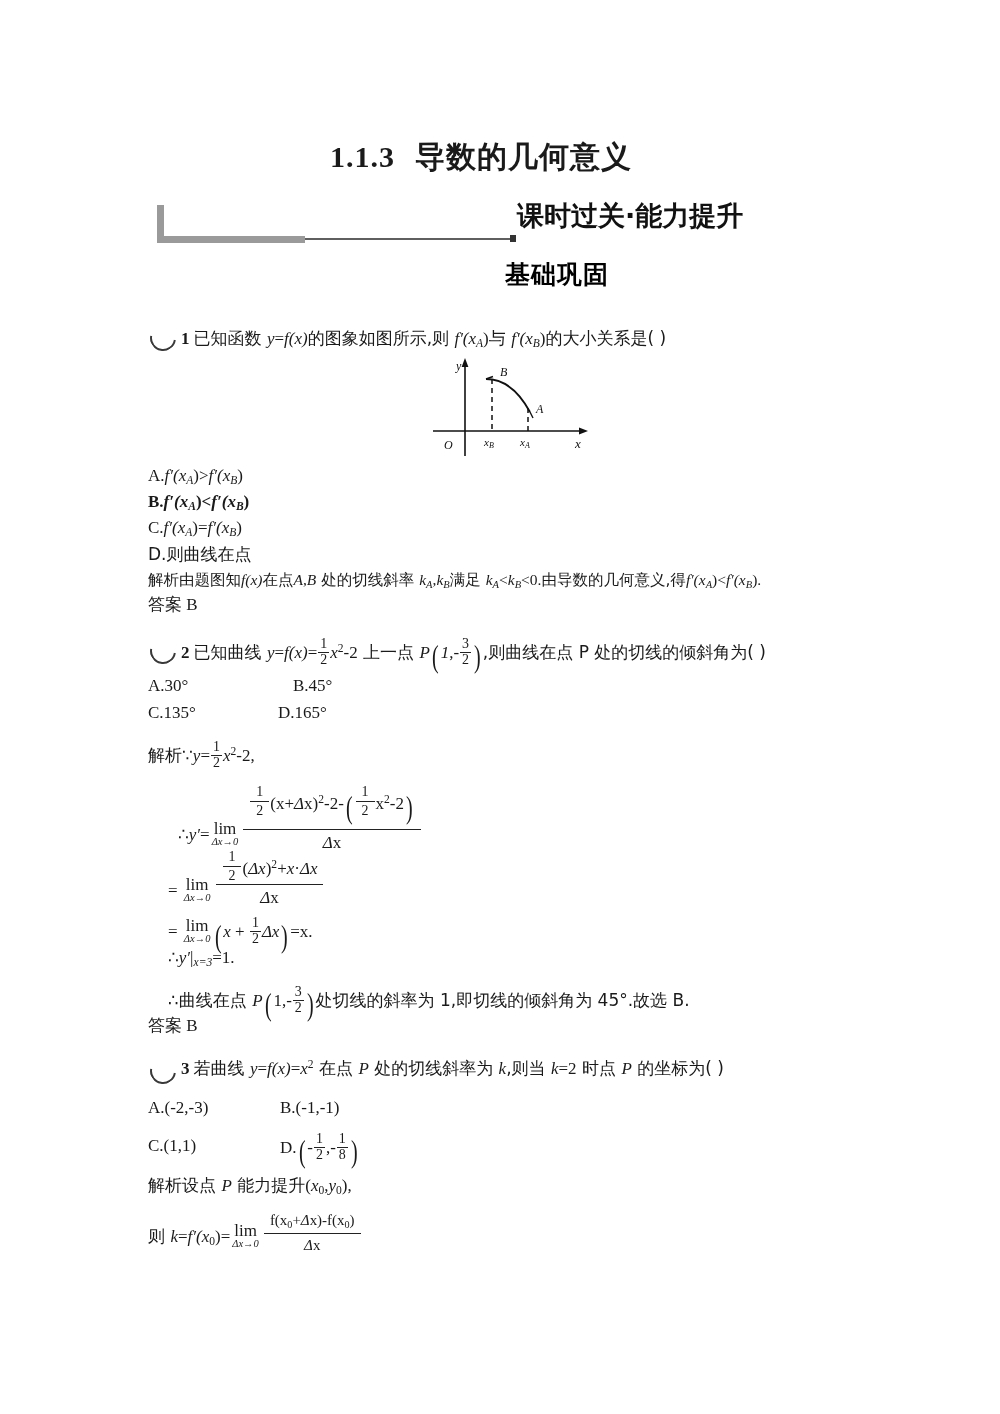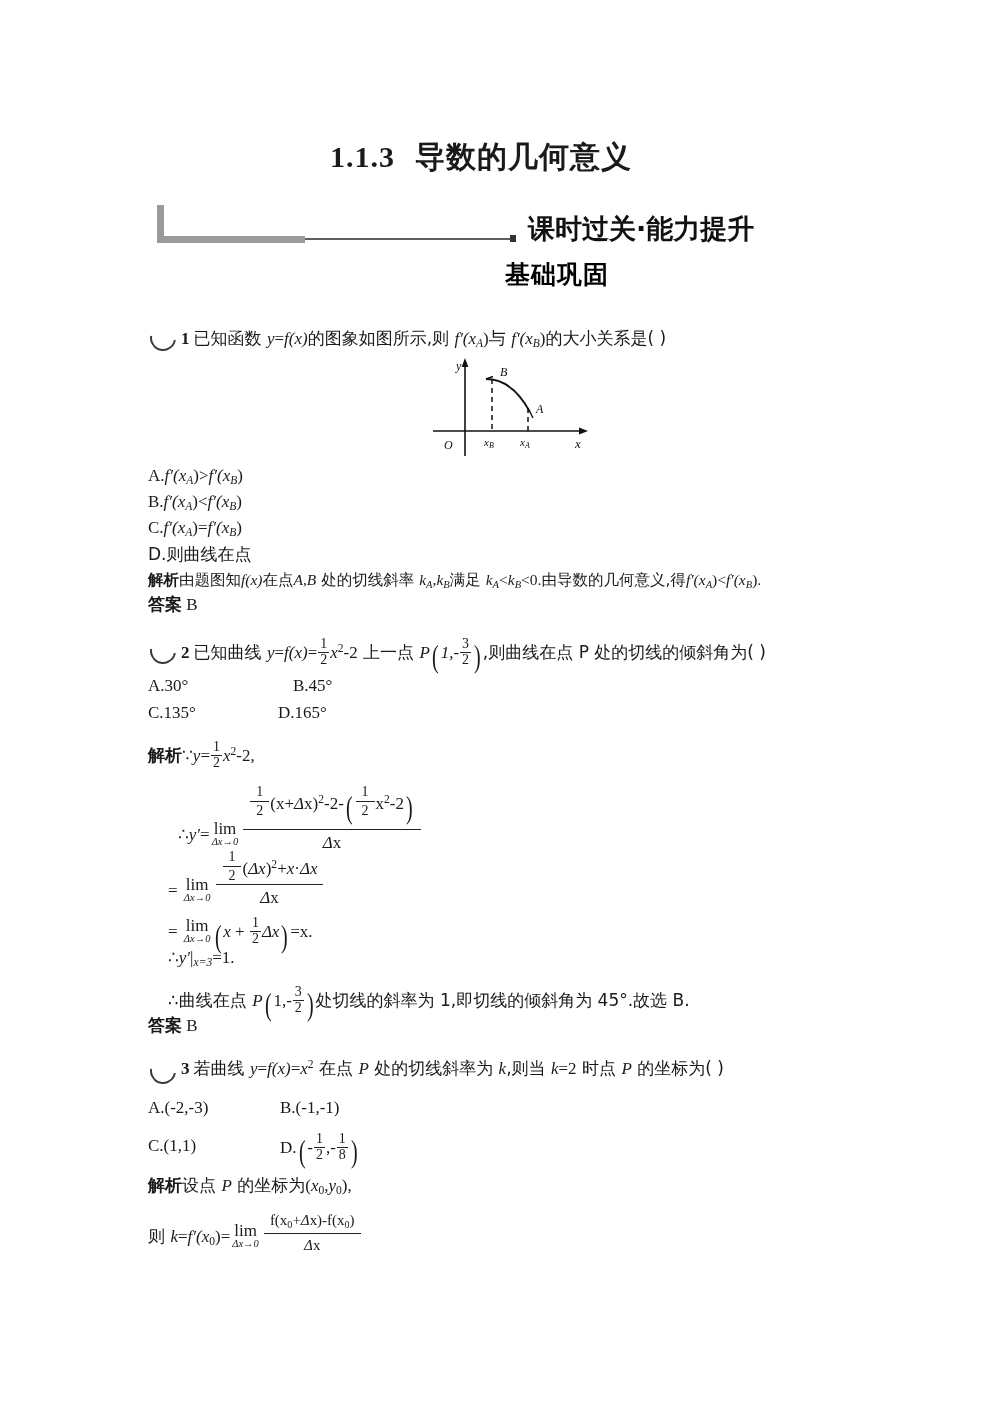--- a/index.html
+++ b/index.html
@@ -73,28 +73,27 @@
   .bracket .dot {
     position: absolute;
     left: 353px; top: 30px;
     width: 6px;
     height: 7px;
     background: #333;
   }
   .banner-text {
     position: absolute;
     left: 517px;
-    top: 211px;
+    top: 198px;
     font-family: "DejaVu Sans", sans-serif;
     font-size: 27px;
     font-weight: bold;
     letter-spacing: 0px;
     white-space: nowrap;
     color: #111;
-    margin-left: 11px;
   }
   .section-heading {
     position: absolute;
     left: 505px;
     top: 258px;
     font-family: "DejaVu Sans", sans-serif;
     font-size: 25px;
     font-weight: bold;
     letter-spacing: 1px;
     white-space: nowrap;
@@ -103,21 +102,21 @@
 
   
   .line {
     position: absolute;
     white-space: nowrap;
     font-size: 17px;
     line-height: 1.2;
   }
   .cn { font-family: "DejaVu Sans", sans-serif; }
   .mathi { font-style: italic; font-family: "Liberation Serif", serif; }
-  .bold { font-weight: bold; margin-top: 28px; }
+  .bold { font-weight: normal; margin-top: 28px; }
   sub { font-size: 0.68em; vertical-align: -0.28em; font-style: italic; }
   sup { font-size: 0.68em; vertical-align: 0.5em; }
 
   
   .q-marker {
     position: absolute;
     width: 22px;
     height: 22px;
     border: 2.5px solid #3a3a3a;
     border-radius: 50%;
@@ -229,21 +228,21 @@
       <text x="145" y="92" font-family="Liberation Serif, serif" font-style="italic" font-size="13" fill="#111">x</text>
       <text x="26" y="14" font-family="Liberation Serif, serif" font-style="italic" font-size="12" fill="#111">y</text>
       <text x="54" y="90" font-family="Liberation Serif, serif" font-style="italic" font-size="11" fill="#111">x<tspan font-size="8" dy="2">B</tspan></text>
       <text x="90" y="90" font-family="Liberation Serif, serif" font-style="italic" font-size="11" fill="#111">x<tspan font-size="8" dy="2">A</tspan></text>
     </svg>
   </div>
 
   <div class="line" style="left:148px; top:466px;">
     <span>A.</span><span class="mathi">f</span><span class="mathi">′(x</span><sub>A</sub>)&gt;<span class="mathi">f</span><span class="mathi">′(x</span><sub>B</sub>)
   </div>
-  <div class="line" style="left:148px; top:492px;">
+  <div class="line" style="left:148px; top:492px;font-weight:bold;">
     <span>B.</span><span class="mathi">f</span><span class="mathi">′(x</span><sub>A</sub>)&lt;<span class="mathi">f</span><span class="mathi">′(x</span><sub>B</sub>)
   </div>
   <div class="line" style="left:148px; top:518px;text-align:center;">
     <span>C.</span><span class="mathi">f</span><span class="mathi">′(x</span><sub>A</sub>)=<span class="mathi">f</span><span class="mathi">′(x</span><sub>B</sub>)
   </div>
   <div class="line cn" style="left:148px; top:544px;">
     <span>D.</span><span>则曲线在点</span>
   </div>
 
   <div class="line" style="left:148px; top:571px; font-size:15.5px;">
@@ -311,20 +310,20 @@
     <span>B.</span><span>(-1,-1)</span>
   </div>
   <div class="line" style="left:148px; top:1136px;">
     <span>C.</span><span>(1,1)</span>
   </div>
   <div class="line" style="left:280px; top:1132px;">
     D.<span class="bigparen">(</span>-<span class="frac"><span class="nu">1</span><span class="de">2</span></span>,-<span class="frac"><span class="nu">1</span><span class="de">8</span></span><span class="bigparen">)</span>
   </div>
 
   <div class="line" style="left:148px; top:1175px;">
-    <span class="cn bold">解析</span><span class="cn">设点 </span><span class="mathi">P</span><span class="cn"> 的坐标为</span>(<span class="mathi">x</span><sub style="font-style:normal">0</sub>,<span class="mathi">y</span><sub style="font-style:normal">0</sub>),
+    <span class="cn bold">解析</span><span class="cn">设点 </span><span class="mathi">P</span><span class="cn"> 能力提升</span>(<span class="mathi">x</span><sub style="font-style:normal">0</sub>,<span class="mathi">y</span><sub style="font-style:normal">0</sub>),
   </div>
 
   <div class="line" style="left:148px; top:1210px;">
     <span class="cn">则 </span><span class="mathi">k</span>=<span class="mathi">f′(x</span><sub style="font-style:normal">0</sub>)=<span class="lim"><span class="op">lim</span><span class="sb">Δx→0</span></span><span class="dfrac"><span class="nu" style="font-size:0.88em">f(x<sub style="font-style:normal">0</sub>+<span class="mathi">Δ</span>x)-f(x<sub style="font-style:normal">0</sub>)</span><span class="de" style="font-size:0.88em"><span class="mathi">Δ</span>x</span></span>
   </div>
 
 </div>
 
 </body></html>

